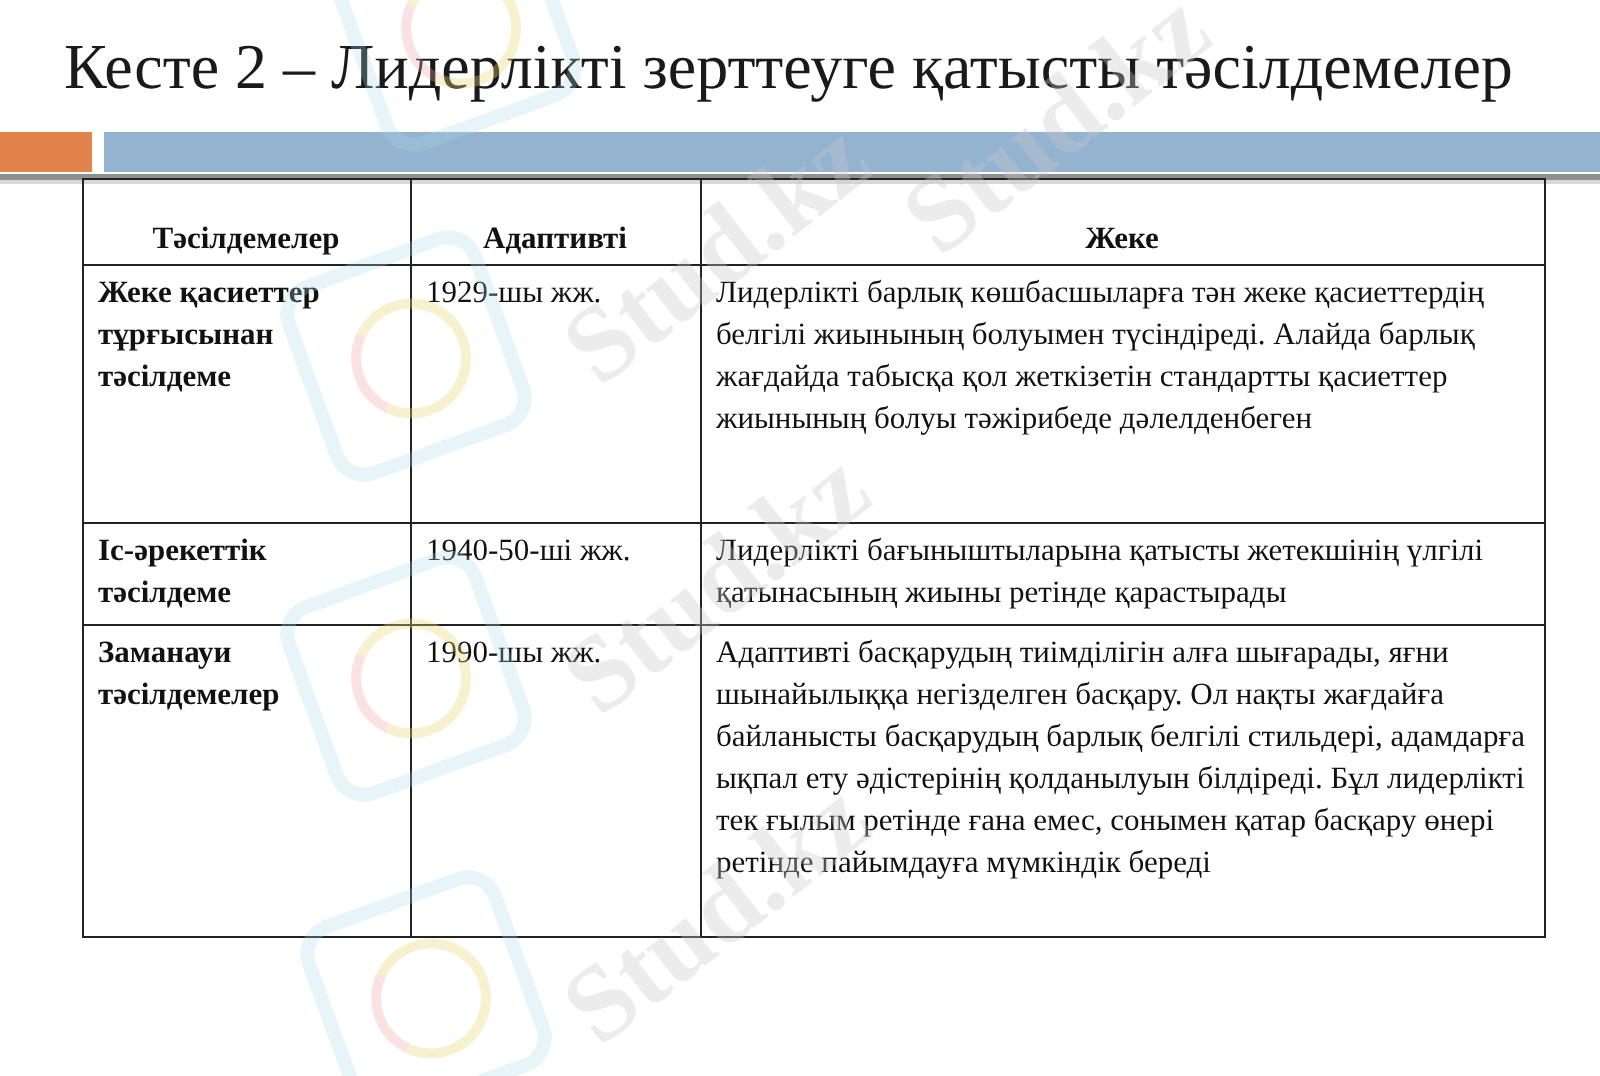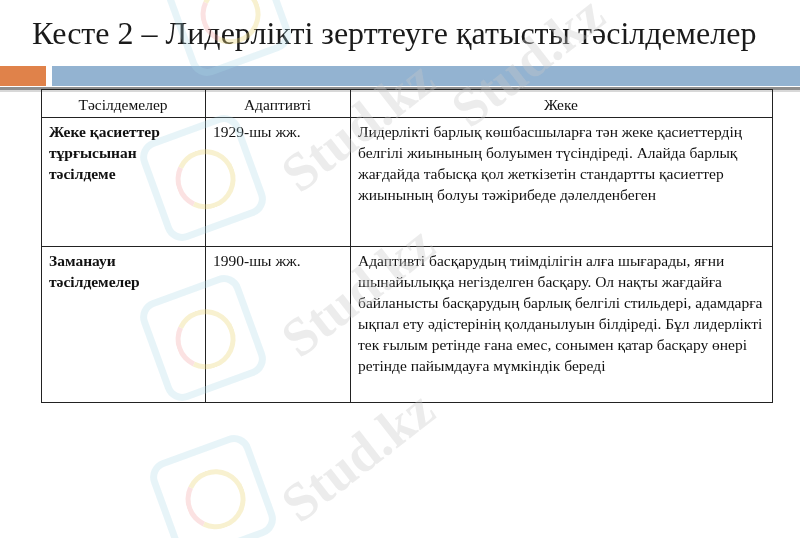--- a/index.html
+++ b/index.html
@@ -30,21 +30,21 @@
     background: #d8d8d8;
   }
   table.main {
     position: absolute; left: 41px; top: 89px; width: 731px;
     border-collapse: collapse; table-layout: fixed;
     font-size: 15.5px; line-height: 21px;
   }
   table.main th, table.main td {
     border: 1.5px solid #222; vertical-align: top; padding: 3px 8px 3px 7px;
   }
-  table.main th { font-weight: normal; text-align: center; padding-top: 4px; padding-bottom: 2px; }
+  table.main th { font-weight: bold; text-align: center; padding-top: 19px; padding-bottom: 2px; }
   table.main td.approach { font-weight: bold; }
   table.main tr.row-1 td { height: 122px; }
   table.main tr.row-2 td { height: 44px; }
   table.main tr.row-3 td { height: 86px; }
   table.main tr.row-4 td { height: 149px; }
   .watermark {
     position: absolute; pointer-events: none;
     font-family: "Liberation Serif", serif; font-weight: bold;
     color: rgba(200,200,200,0.35); font-size: 54px;
     transform: rotate(-38deg); white-space: nowrap;
@@ -82,20 +82,25 @@
       <th>Адаптивті</th>
       <th>Жеке</th>
     </tr>
   </thead>
   <tbody>
     <tr class="row-1">
       <td class="approach">Жеке қасиеттер тұрғысынан тәсілдеме</td>
       <td>1929-шы жж.</td>
       <td>Лидерлікті барлық көшбасшыларға тән жеке қасиеттердің белгілі жиынының болуымен түсіндіреді. Алайда барлық жағдайда табысқа қол жеткізетін стандартты қасиеттер жиынының болуы тәжірибеде дәлелденбеген</td>
     </tr>
+    <tr class="row-2">
+      <td class="approach">Іс-әрекеттік тәсілдеме</td>
+      <td>1940-50-ші жж.</td>
+      <td>Лидерлікті бағыныштыларына қатысты жетекшінің үлгілі қатынасының жиыны ретінде қарастырады</td>
+    </tr>
     <tr class="row-4">
       <td class="approach">Заманауи тәсілдемелер</td>
       <td>1990-шы жж.</td>
       <td>Адаптивті басқарудың тиімділігін алға шығарады, яғни шынайылыққа негізделген басқару. Ол нақты жағдайға байланысты басқарудың барлық белгілі стильдері, адамдарға ықпал ету әдістерінің қолданылуын білдіреді. Бұл лидерлікті тек ғылым ретінде ғана емес, сонымен қатар басқару өнері ретінде пайымдауға мүмкіндік береді</td>
     </tr>
   </tbody>
 </table>
 
 <div class="wm-logo" style="left:175px; top:-40px;"></div>
 <div class="wm-logo" style="left:150px; top:125px;"></div>

